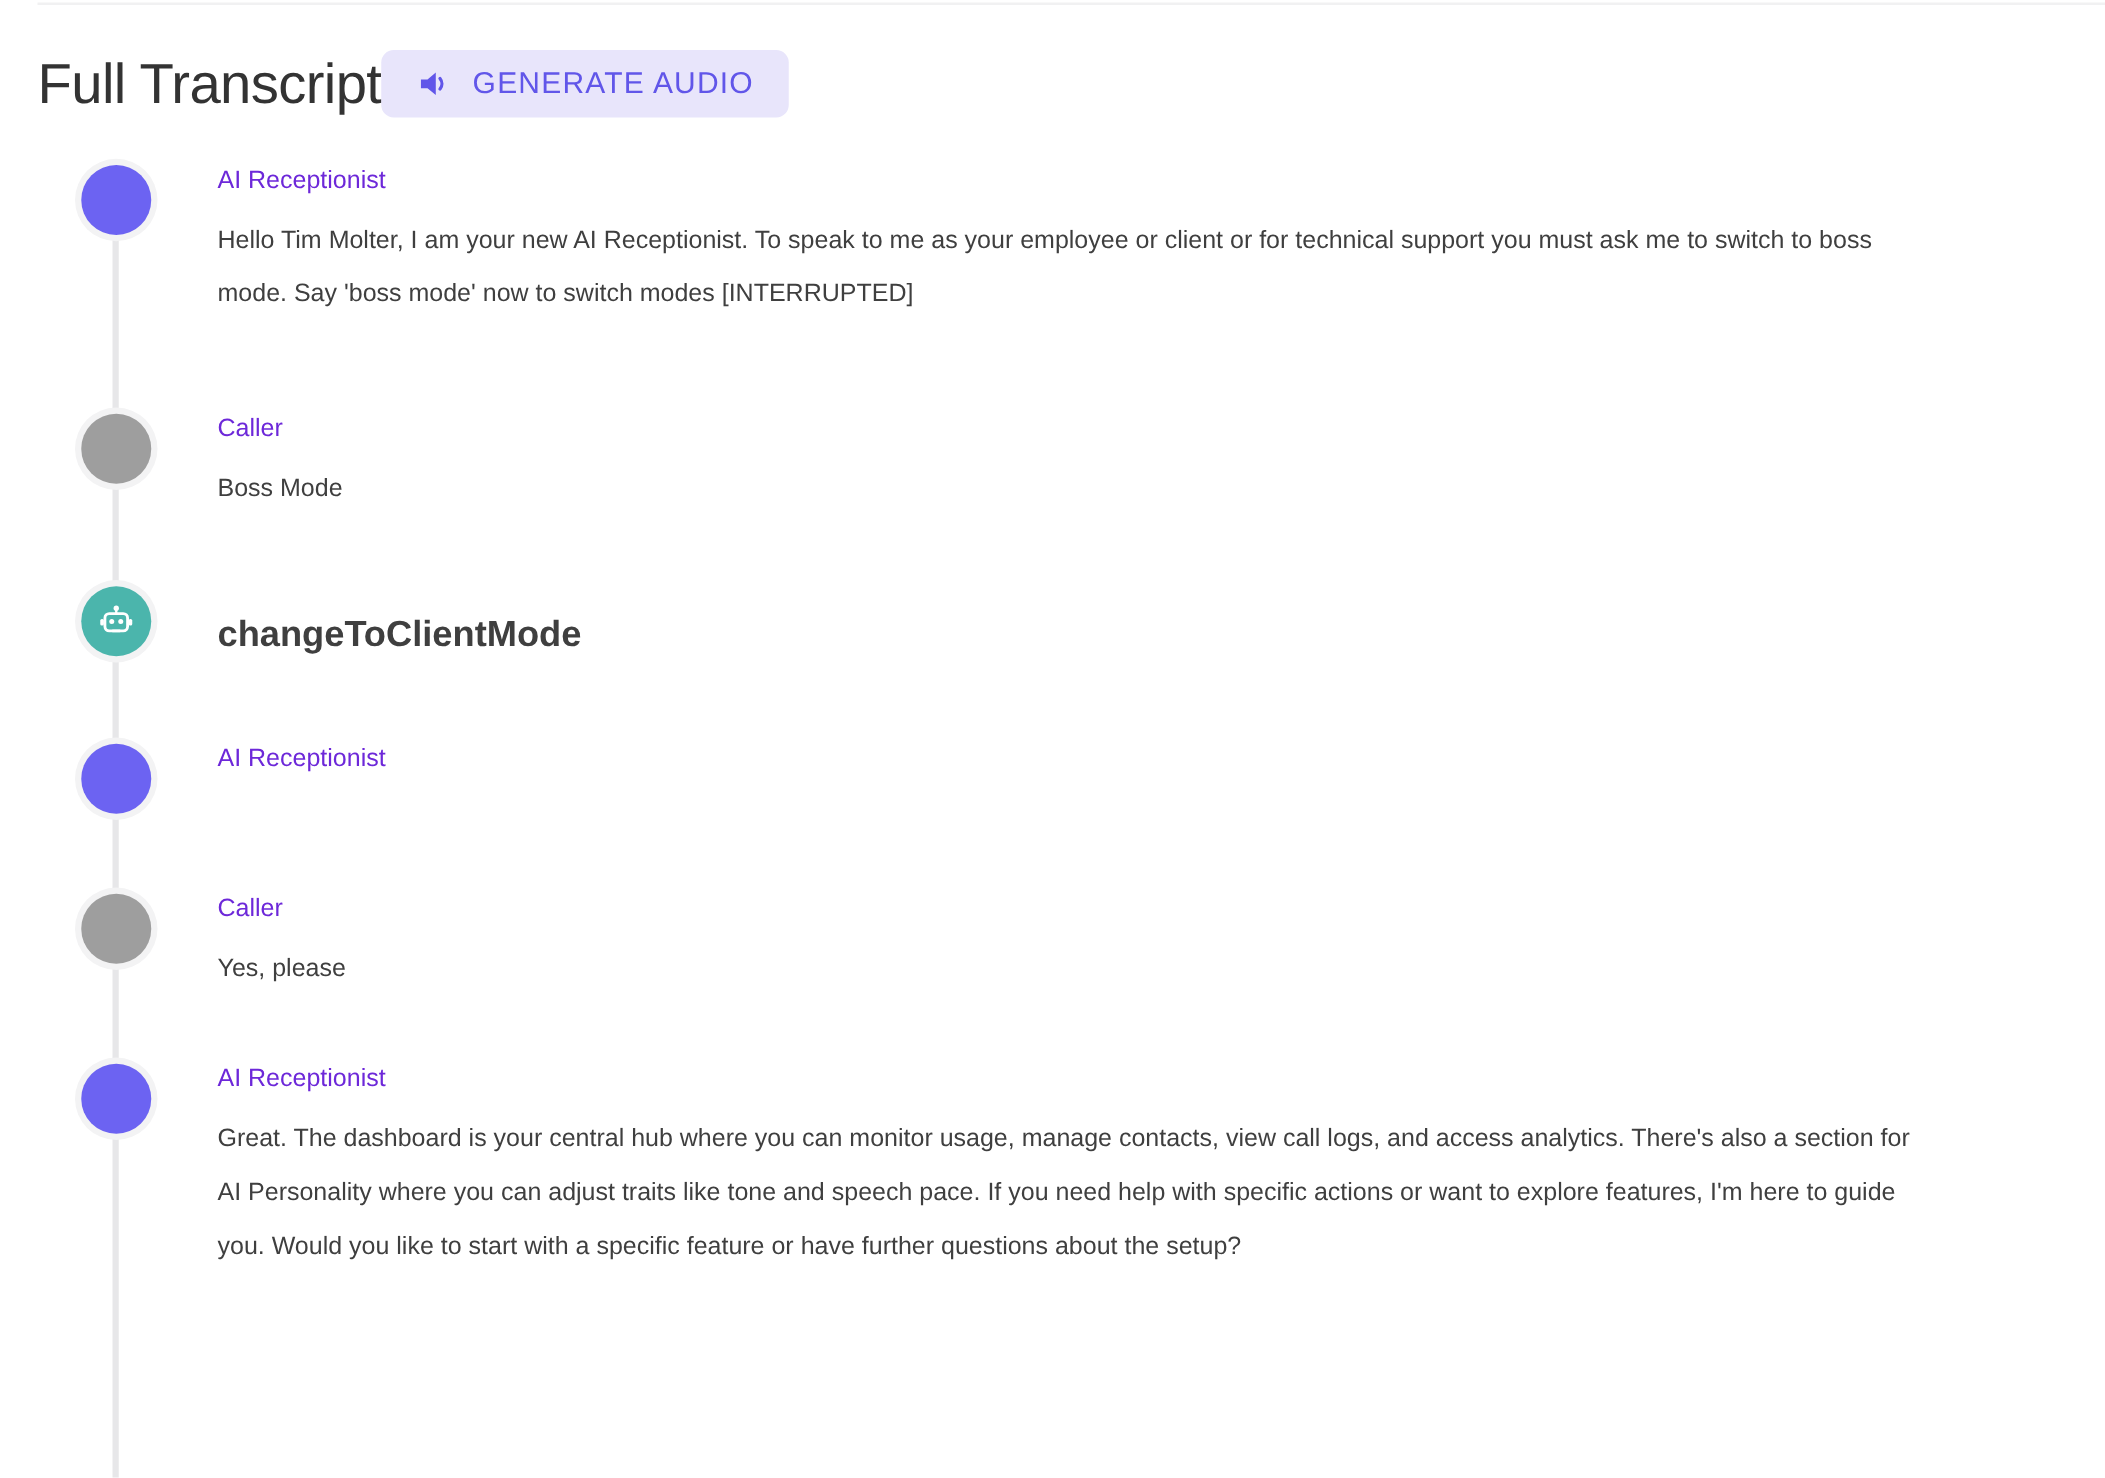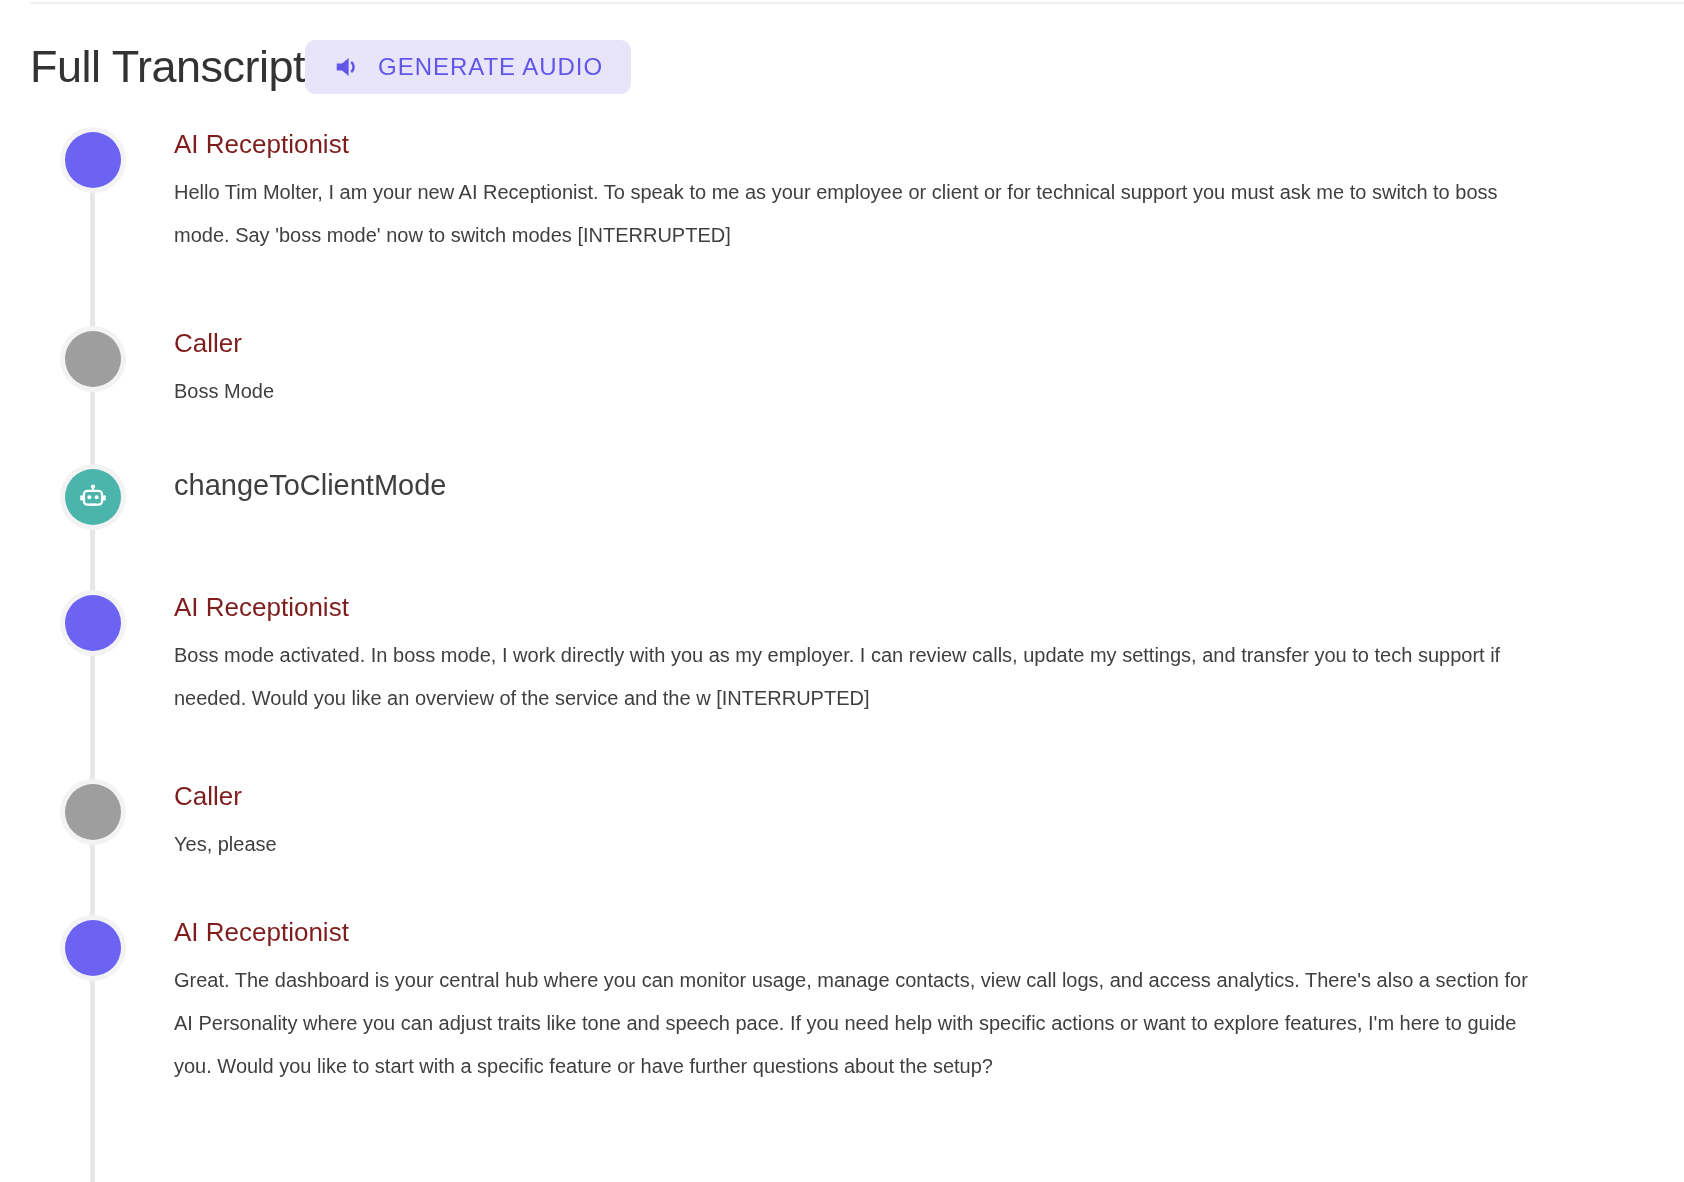--- a/index.html
+++ b/index.html
@@ -68,21 +68,21 @@
   }
   .entries {
     position: relative;
     padding-left: 65px;
     padding-right: 30px;
   }
   .entry {
     display: flex;
     align-items: flex-start;
   }
-  .entry.tool { align-items: flex-start; }
+  .entry.tool { align-items: flex-end; font-weight: bold; }
 
   .entries .entry:nth-child(1) { margin-bottom: 74px; }
   .entries .entry:nth-child(2) { margin-bottom: 56px; }
   .entries .entry:nth-child(3) { margin-bottom: 70px; }
   .entries .entry:nth-child(4) { margin-bottom: 64px; }
   .entries .entry:nth-child(5) { margin-bottom: 54px; }
 
   .avatar {
     position: relative;
     z-index: 1;
@@ -99,23 +99,23 @@
   .av-gray   { background: #9e9e9e; }
   .av-teal   { background: #4bb5ac; }
   .avatar svg { display: block; }
 
   .entry-content {
     margin-left: 53px;
     max-width: 1368px;
     padding-top: 0px;
   }
   .speaker-label {
-    font-size: 26px;
+    font-size: 20px;
     line-height: 24px;
-    color: #7f1d1d;
+    color: #6d28d9;
     margin-bottom: 15px;
   }
   .entry-text {
     font-size: 20px;
     line-height: 43px;
     color: #3f3f3f;
   }
   .tool-label {
     margin-left: 53px;
     font-size: 29px;
@@ -172,21 +172,20 @@
           <rect x="9.6" y="17" width="4.8" height="1.6" fill="#ffffff"></rect>
         </svg>
       </span>
     </div>
     <div class="tool-label">changeToClientMode</div>
   </div>
       <div class="entry message">
     <div class="avatar av-purple"></div>
     <div class="entry-content">
       <div class="speaker-label">AI Receptionist</div>
-      <div class="entry-text">Boss mode activated. In boss mode, I work directly with you as my employer. I can review calls, update my settings, and transfer you to tech support if needed. Would you like an overview of the service and the w [INTERRUPTED]</div>
     </div>
   </div>
       <div class="entry message">
     <div class="avatar av-gray"></div>
     <div class="entry-content">
       <div class="speaker-label">Caller</div>
       <div class="entry-text">Yes, please</div>
     </div>
   </div>
       <div class="entry message">

